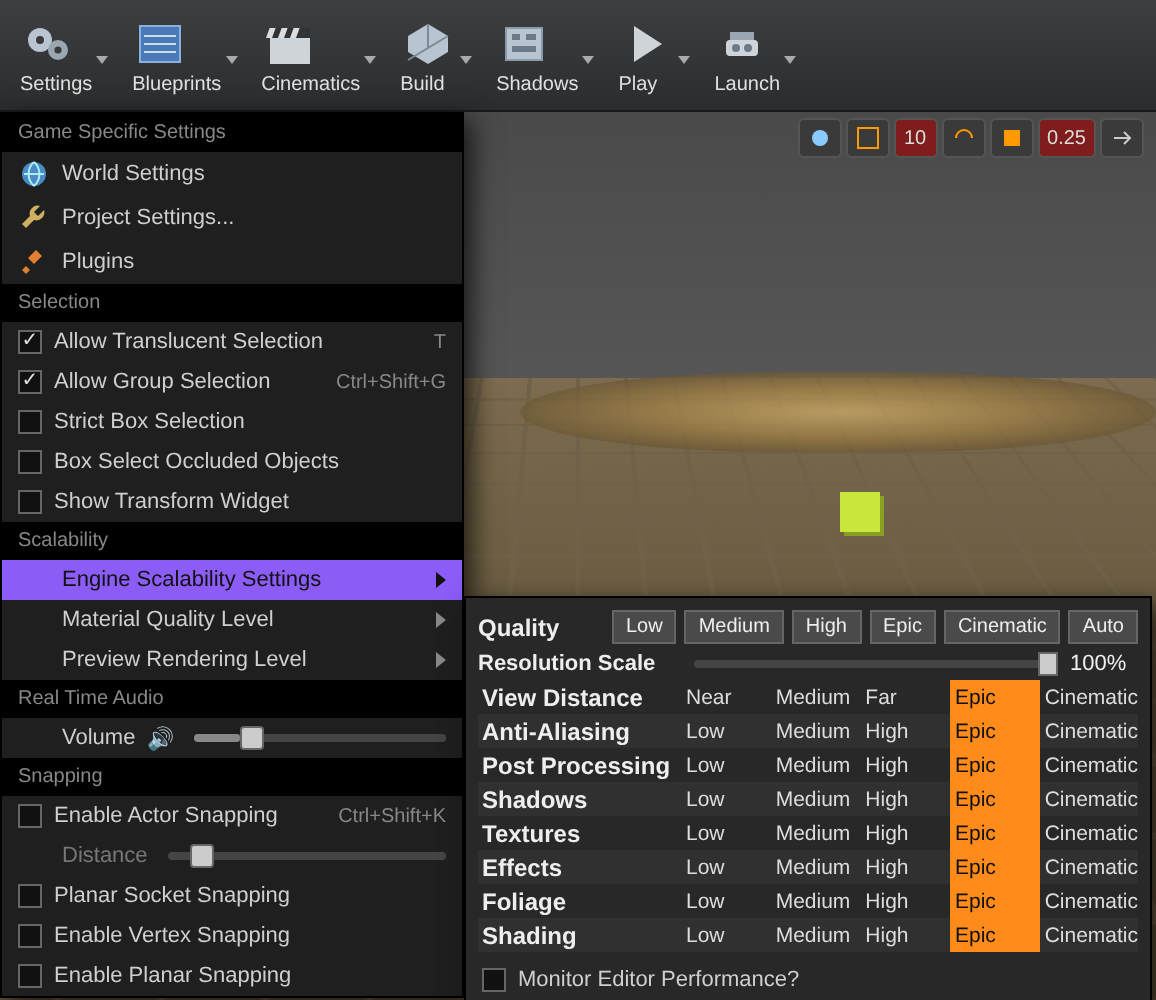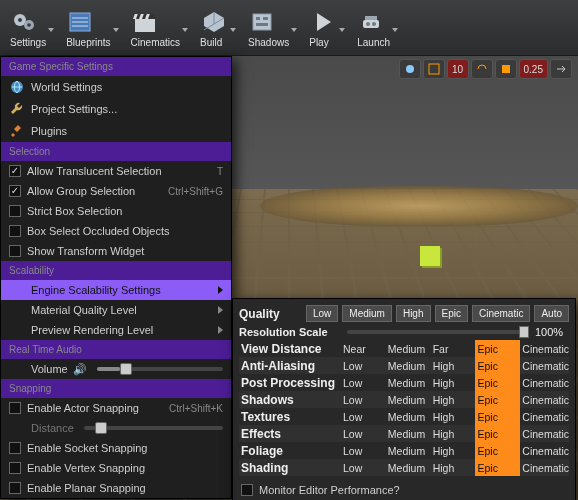--- a/index.html
+++ b/index.html
@@ -10,21 +10,21 @@
 .tool-btn .lbl{font-size:10px;color:#e0e0e0}
 .tool-btn .caret{position:absolute;right:2px;top:50%;width:0;height:0;border-left:3px solid transparent;border-right:3px solid transparent;border-top:4px solid #aaa}
 .viewport{position:absolute;left:0;top:56px;right:0;bottom:0;background:linear-gradient(#4a4a4a 0%,#5a5a5a 40%,#3e3528 60%,#3a3226 100%)}
 .viewport .floor{position:absolute;left:0;right:0;bottom:0;height:70%;background:repeating-linear-gradient(0deg,#706149 0 2px,transparent 2px 24px),repeating-linear-gradient(90deg,#706149 0 2px,transparent 2px 24px),linear-gradient(#7d6c4f,#5d5038);transform:perspective(500px) rotateX(62deg);transform-origin:top}
 .cube{position:absolute;left:420px;top:190px;width:20px;height:20px;background:#c8e63c;box-shadow:2px 2px 0 #8aa025}
 .stage{position:absolute;top:130px;left:260px;right:0;height:40px;background:radial-gradient(ellipse at center,#d4b06a 0%,#a38347 40%,#5e4d30 80%);border-radius:50%/60%;opacity:.7}
 .vp-strip{position:absolute;top:58px;right:6px;height:22px;display:flex;gap:2px;align-items:center}
 .vp-chip{height:20px;min-width:22px;padding:0 4px;background:#3a3a3a;border:1px solid #555;border-radius:3px;display:flex;align-items:center;justify-content:center;font-size:10px;color:#ddd;cursor:pointer}
 .vp-chip.num{background:#7f1d1d}
 .menu{position:absolute;left:0;top:56px;width:232px;background:#1f1f1f;border:1px solid #000;box-shadow:4px 4px 12px rgba(0,0,0,.7)}
-.menu-head{padding:4px 8px;font-size:10px;color:#888;background:#4c1d95}
+.menu-head{padding:4px 8px;font-size:10px;color:#888;background:#000000}
 .menu-item{display:flex;align-items:center;padding:3px 8px 3px 8px;cursor:pointer;position:relative;min-height:20px;gap:6px}
 .menu-item.hl{background:#8b5cf6;color:#111}
 .menu-item .ico{width:16px;height:16px;display:flex;align-items:center;justify-content:center;flex-shrink:0}
 .menu-item .txt{flex:1;font-size:11px}
 .menu-item .short{font-size:10px;color:#888}
 .menu-item .arrow{width:0;height:0;border-top:4px solid transparent;border-bottom:4px solid transparent;border-left:5px solid #888}
 .menu-item.hl .arrow{border-left-color:#111}
 .check{width:12px;height:12px;border:1px solid #666;background:#111;flex-shrink:0;display:flex;align-items:center;justify-content:center}
 .check.on::after{content:"✓";font-size:10px;color:#ddd;line-height:1}
 .vol-ico{color:#e06030}
@@ -255,21 +255,21 @@
     </div>
     <div class="menu-item">
       <span style="width:16px"></span>
       <span style="color:#777">Distance</span>
       <div class="slider">
         <div class="knob" style="left:8%"></div>
       </div>
     </div>
     <div class="menu-item">
       <span class="check"></span>
-      <span class="txt">Enable Socket Snapping</span>
+      <span class="txt">Planar Socket Snapping</span>
     </div>
     <div class="menu-item">
       <span class="check"></span>
       <span class="txt">Enable Vertex Snapping</span>
     </div>
     <div class="menu-item">
       <span class="check"></span>
       <span class="txt">Enable Planar Snapping</span>
     </div>
   </div>

